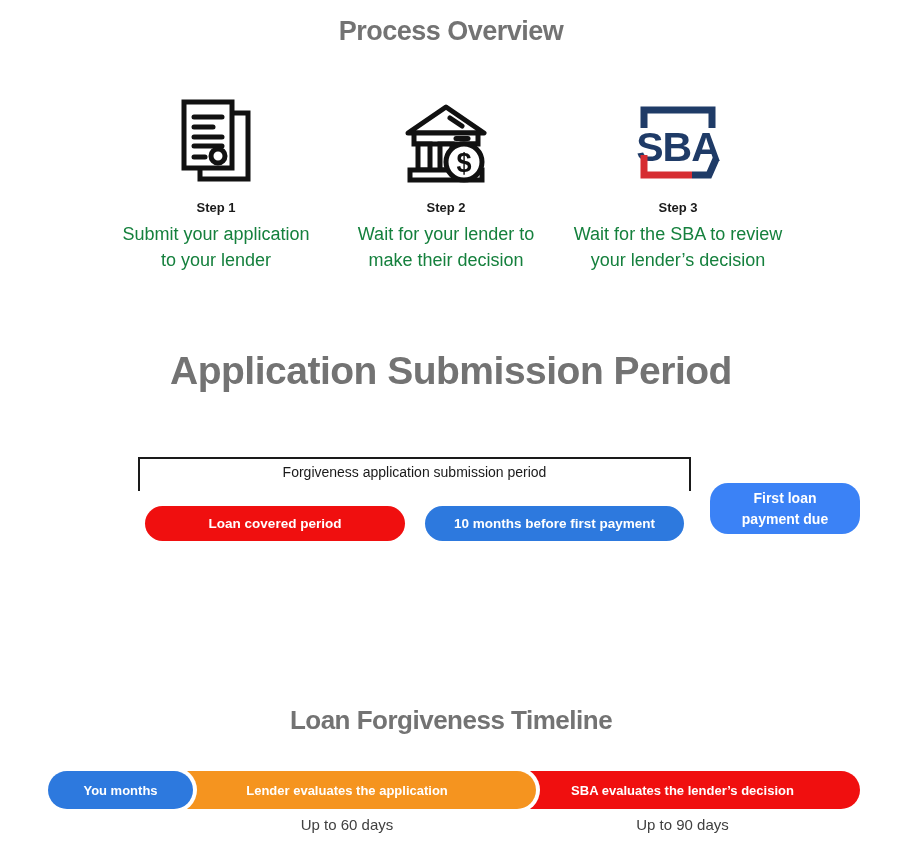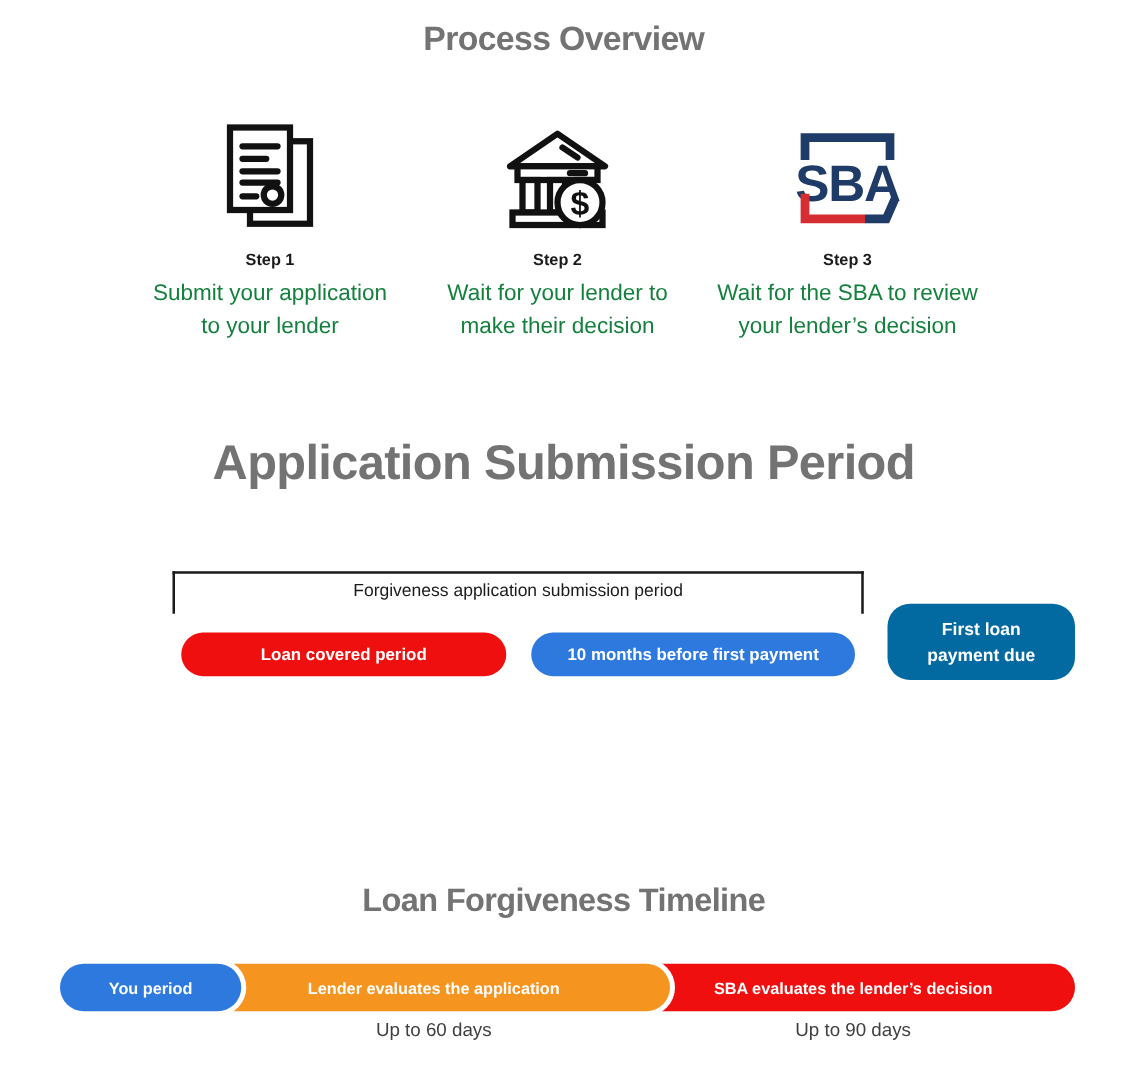--- a/index.html
+++ b/index.html
@@ -99,23 +99,23 @@
   .pill {
     top: 506px;
     height: 35px;
     border-radius: 18px;
     font-size: 13.5px;
   }
   #pill-covered { left: 145px; width: 260px; background: #f00f0f; }
   #pill-tenmonths { left: 425px; width: 259px; background: #2d79de; }
   .end-box {
     left: 710px; top: 483px;
-    width: 150px; height: 61px;
+    width: 150px; height: 51px;
     border-radius: 18px;
-    background: #0369a1;
+    background: #3b82f6;
     font-size: 14px;
     line-height: 1.45;
     white-space: pre-line;
   }
 
   
   .timeline-bar {
     position: absolute;
     left: 48px; top: 771px;
     width: 812px; height: 38px;
@@ -232,18 +232,18 @@
   <div class="pill" id="pill-covered">Loan covered period</div>
   <div class="pill" id="pill-tenmonths">10 months before first payment</div>
   <div class="end-box">First loan
 payment due</div>
 
   <h1 class="section-title" id="title-timeline">Loan Forgiveness Timeline</h1>
 
   <div class="timeline-bar">
     <div class="tl-seg" id="tl-sba">SBA evaluates the lender’s decision</div>
     <div class="tl-seg" id="tl-lender">Lender evaluates the application</div>
-    <div class="tl-seg" id="tl-apply">You period</div>
+    <div class="tl-seg" id="tl-apply">You months</div>
   </div>
   <div class="duration" id="duration-60">Up to 60 days</div>
   <div class="duration" id="duration-90">Up to 90 days</div>
 
 </div>
 
 </body></html>

